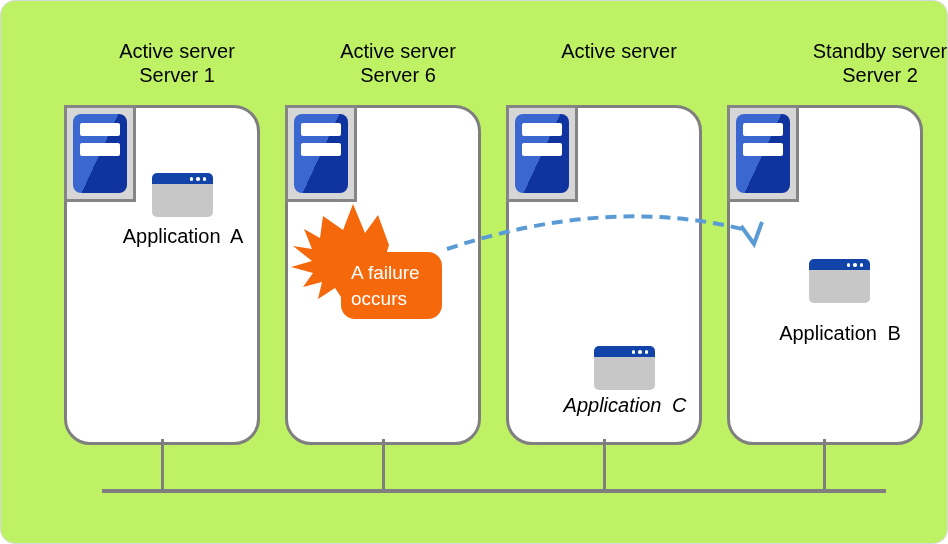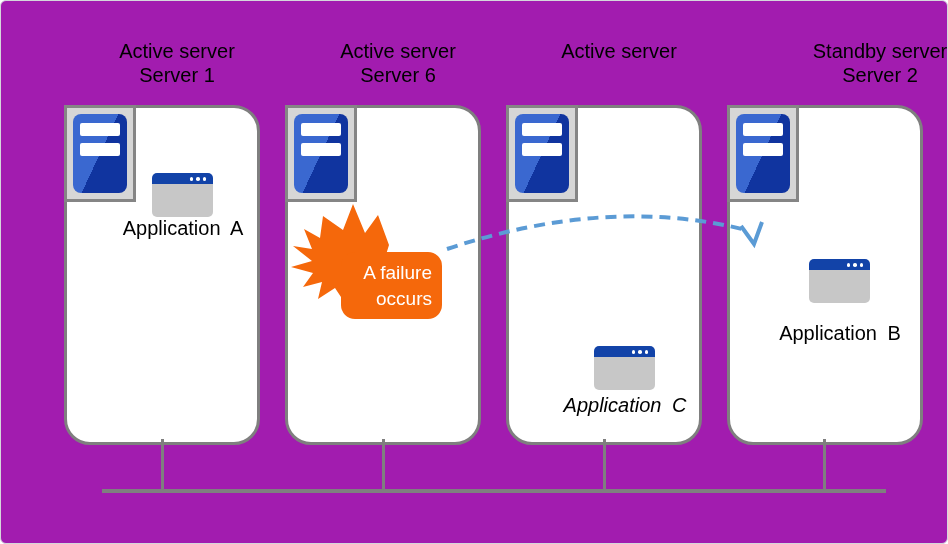--- a/index.html
+++ b/index.html
@@ -1,19 +1,19 @@
 <!DOCTYPE html>
 <html><head>
 <meta charset="utf-8">
 <style>
   html,body{margin:0;padding:0;background:#fff;}
   body{font-family:"Liberation Sans", sans-serif; color:#000;}
   .canvas{
     position:relative; width:946px; height:542px;
-    background:#a21caf; border:1px solid #d4d7db; border-radius:6px;
+    background:#bef264; border:1px solid #d4d7db; border-radius:15px;
     overflow:hidden;
   }
   
   .title{
     position:absolute; top:38px; width:220px;
     text-align:center; font-size:20px; line-height:24px; color:#000;
   }
   .title.t1{left:66px;} .title.t2{left:287px;} .title.t3{left:508px;} .title.t4{left:769px;}
   
   .box{
@@ -43,29 +43,29 @@
     position:relative; height:11px; background:#1243a8;
     border-radius:5px 5px 0 0;
   }
   .app-dots{position:absolute; right:7px; top:4px; display:flex; gap:3px;}
   .app-dot{width:3.5px; height:3.5px; border-radius:50%; background:#fff;}
   .app-body{height:33px; background:#c7c7c7; border-radius:0 0 5px 5px;}
   .app-label{
     position:absolute; width:180px; text-align:center;
     font-size:20px; line-height:22px; color:#000; word-spacing:5px;
   }
-  .app-icon.a{left:151px; top:172px;} .app-label.a{left:92px; top:216px;}
+  .app-icon.a{left:151px; top:172px;} .app-label.a{left:92px; top:224px;}
   .app-icon.c{left:593px; top:345px;} .app-label.c{left:534px; top:393px;font-style:italic;}
   .app-icon.b{left:808px; top:258px;} .app-label.b{left:749px; top:306px;margin-top:15px;}
   
   .badge{
     position:absolute; left:340px; top:251px; width:101px; height:67px;
     background:#f5680b; border-radius:14px; z-index:5;
     display:flex; align-items:center; justify-content:center;
-    text-align:right; color:#fff; font-size:19px; line-height:26px;
+    text-align:left; color:#fff; font-size:19px; line-height:26px;
     padding:0 10px; box-sizing:border-box;
   }
   
   .connector{
     position:absolute; top:438px; width:3px; height:50px; background:#7f7f7f;
   }
   .connector.n1{left:160px;} .connector.n2{left:381px;}
   .connector.n3{left:602px;} .connector.n4{left:822px;}
   .bus{
     position:absolute; left:101px; top:488px; width:784px; height:4px;

